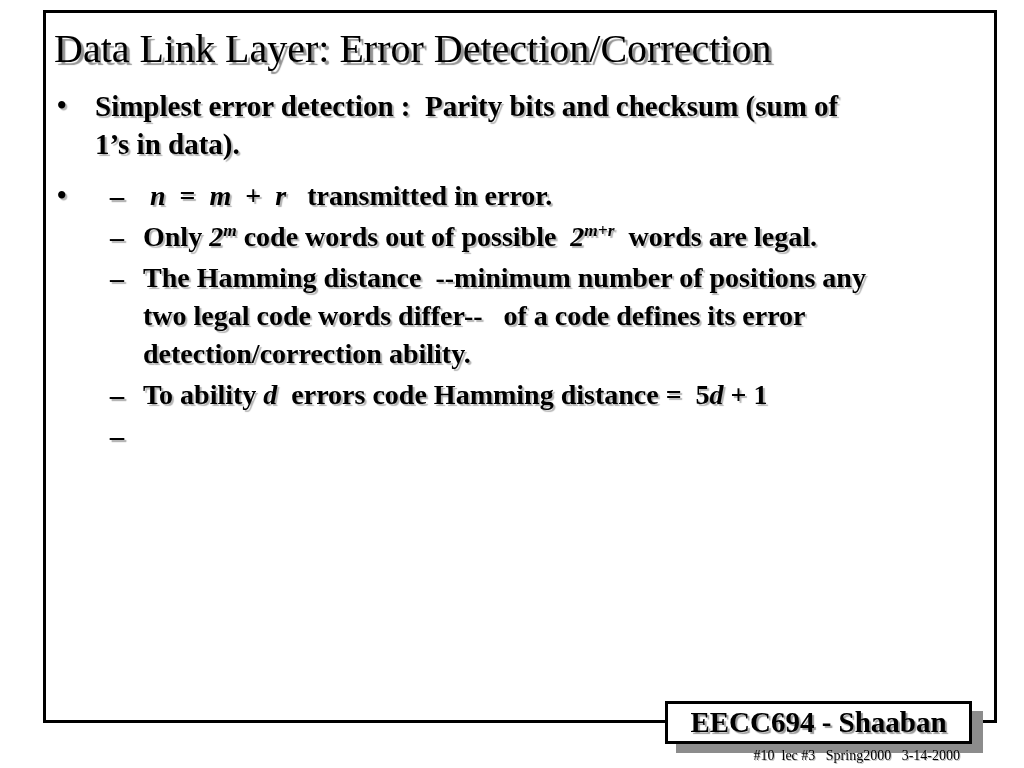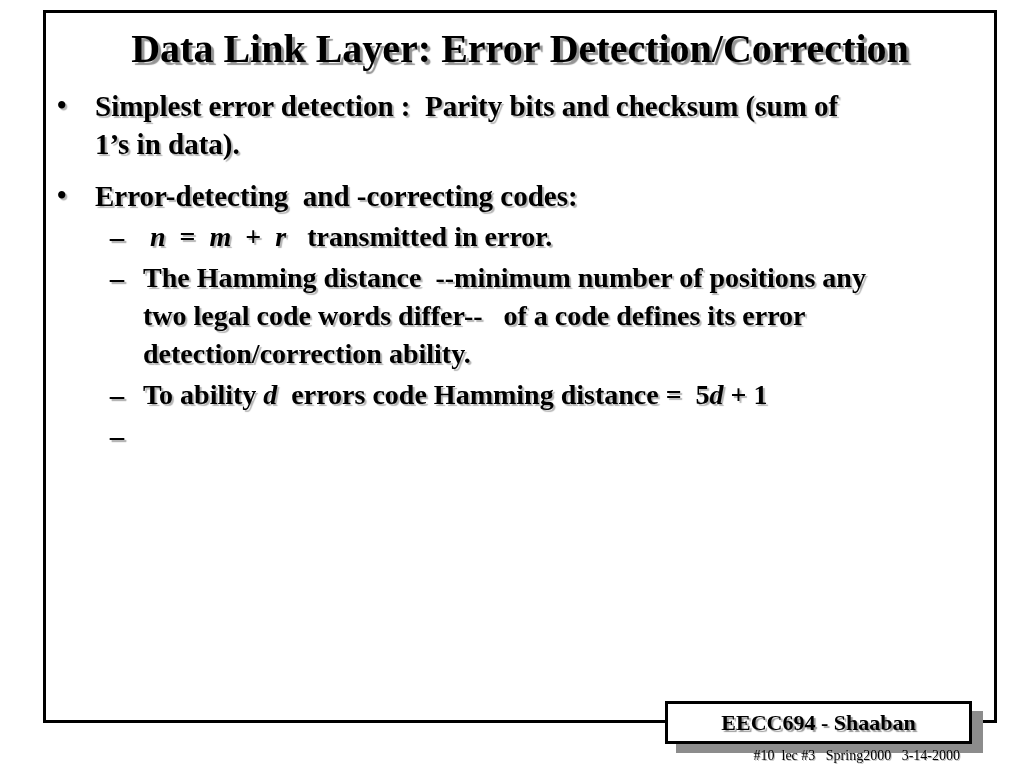--- a/index.html
+++ b/index.html
@@ -8,21 +8,21 @@
     font-family:"Liberation Serif","DejaVu Serif",serif;
   }
   .slide { position:relative; width:1024px; height:768px; background:#fff; overflow:hidden; }
 
   .frame {
     position:absolute; left:43px; top:10px; width:954px; height:713px;
     box-sizing:border-box; border:3px solid #000; background:#fff;
   }
 
   .title {
-    margin:12px 8px 0 8px; text-align:center; font-weight:bold;
+    margin:12px 8px 0 8px; text-align:left; font-weight:normal;
     font-size:40px; line-height:48px; white-space:nowrap;
     text-shadow:3px 3px 1px #949494;
   }
 
   .content { margin-top:8px; }
 
   .li { position:relative; font-weight:bold; line-height:38px; text-shadow:2px 2px 1px #b5b5b5; }
   .li .txt { white-space:pre-wrap; }
   .l1 { padding-left:49px; margin-top:14px; font-size:29px; }
   .l2 { padding-left:97px; margin-top:3px;  font-size:28px; }
@@ -32,44 +32,44 @@
   .it { font-style:italic; }
   sup.sup { font-size:0.62em; line-height:0; vertical-align:super; }
 
   .course-shadow {
     position:absolute; left:676px; top:711px; width:307px; height:42px;
     background:#8c8c8c;
   }
   .course-box {
     position:absolute; left:665px; top:701px; width:307px; height:43px;
     box-sizing:border-box; border:3px solid #000; background:#fff;
-    text-align:center; font-weight:bold; font-size:22px; line-height:37px;
+    text-align:center; font-weight:bold; font-size:29px; line-height:37px;
     text-shadow:2px 2px 1px #999;
   }
   .lecture-info {
     position:absolute; top:748px; right:64px;
     font-weight:normal; font-size:14px; text-shadow:1px 1px 0 #bbb;
     white-space:pre;
   }
 </style>
 </head>
 <body>
 
 <div class="slide">
 
   <div class="frame">
     <div class="title">Data Link Layer: Error Detection/Correction</div>
 
     <div class="content">
         <div class="li l1"><span class="marker">•</span><span class="txt"><span>Simplest error detection :  Parity bits and checksum (sum of
 1’s in data).</span></span></div>
-        <div class="li l1"><span class="marker">•</span><span class="txt"><span>Error-detecting  and -correcting codes:</span></span></div>
+        <div class="li l1"><span class="marker">•</span></div>
         <div class="li l2"><span class="marker">–</span></div>
         <div class="li l2"><span class="marker">–</span><span class="txt"><span> </span><span class="it">n</span><span>  =  </span><span class="it">m</span><span>  +  </span><span class="it">r</span><span>   transmitted in error.</span></span></div>
-        <div class="li l2"><span class="marker">–</span></div>
+        <div class="li l2"><span class="marker">–</span><span class="txt"><span>Only </span><span class="it">2</span><sup class="sup it">m</sup><span> code words out of possible  </span><span class="it">2</span><sup class="sup it">m+r</sup><span>  words are legal.</span></span></div>
         <div class="li l2"><span class="marker">–</span><span class="txt"><span>The Hamming distance  --minimum number of positions any
 two legal code words differ--   of a code defines its error
 detection/correction ability.</span></span></div>
         <div class="li l2"><span class="marker">–</span></div>
         <div class="li l2"><span class="marker">–</span><span class="txt"><span>To ability </span><span class="it">d</span><span>  errors code Hamming distance =  5</span><span class="it">d</span><span> + 1</span></span></div>
         <div class="li l2"><span class="marker">–</span></div>
         <div class="li l2"><span class="marker">–</span></div>
       </div>
   </div>
 

